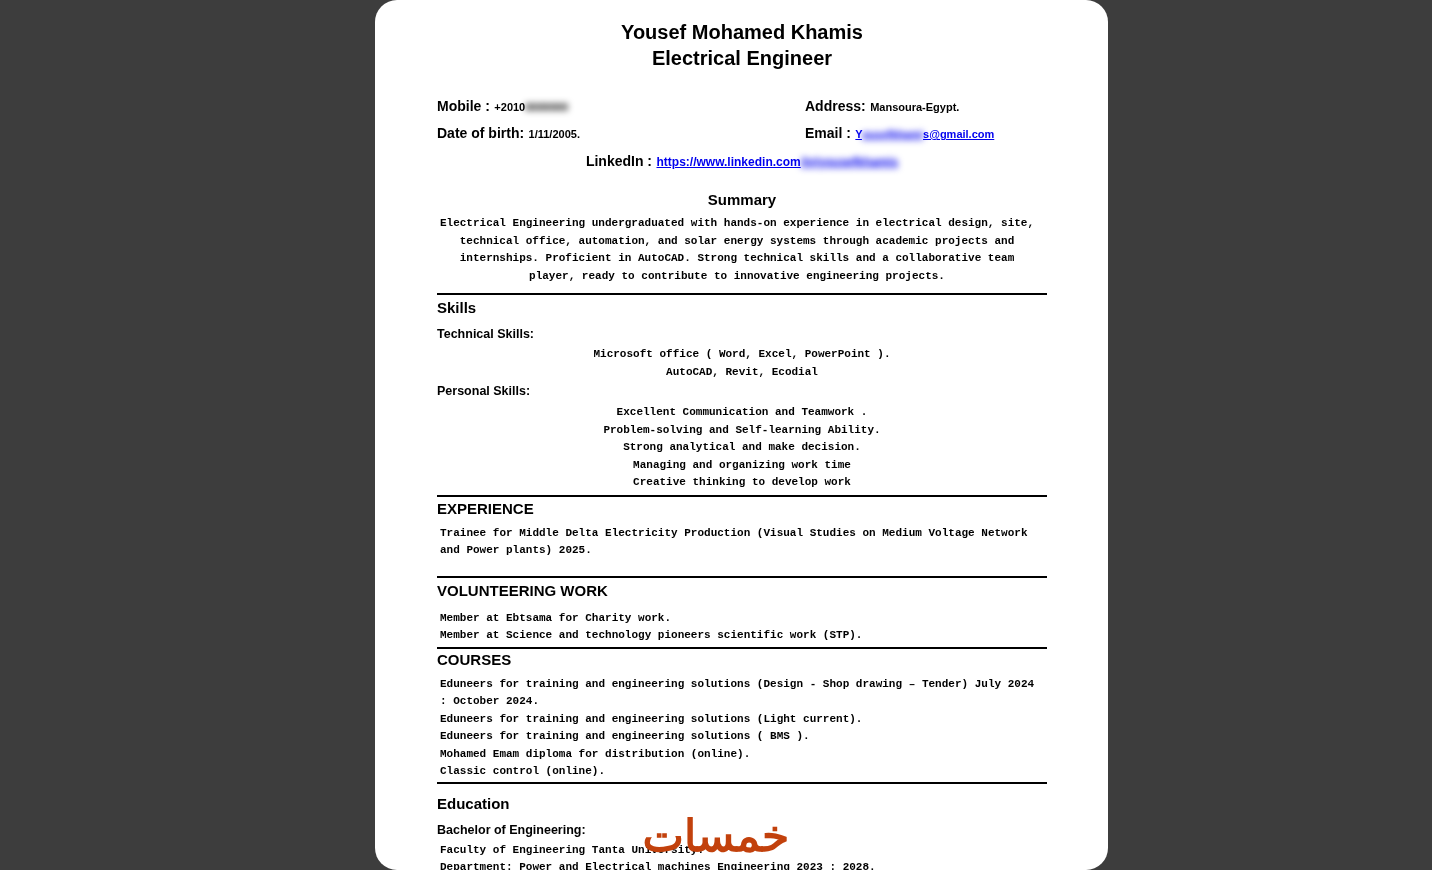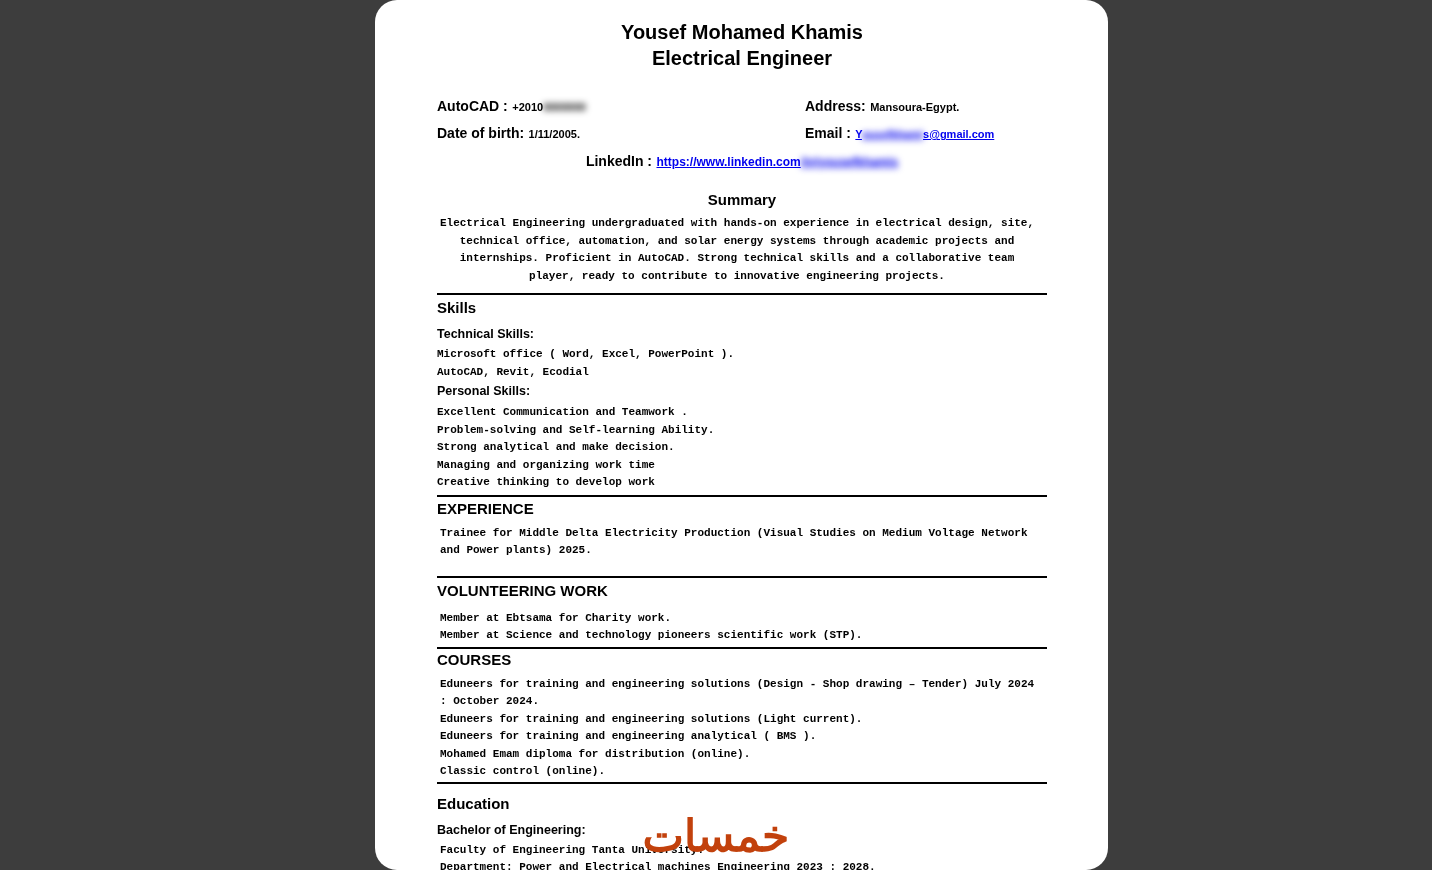--- a/index.html
+++ b/index.html
@@ -37,23 +37,23 @@
   .item, .para { font-size: 11px; font-weight: bold; line-height: 17.5px; font-family: Liberation Mono, monospace; }
   .para { max-width: 600px; }
   .indent { padding-left: 3px; }
 
   .sec { border-top: 2px solid #000000; }
   .sec-summary { margin-top: 11px; text-align: center; }
   .sum-para { margin-top: 6px; }
 
   .sec-skills  { margin-top: 8px;  padding-top: 4px; }
   .tech-subhead { margin-top: 9px; }
-  .tech-items   { margin-top: 4px; }
+  .tech-items   { margin-top: 4px; text-align: center; }
   .pers-subhead { margin-top: 2px; }
-  .pers-items   { margin-top: 5px; }
+  .pers-items   { margin-top: 5px; text-align: center; }
 
   .sec-exp     { margin-top: 3px;  padding-top: 3px; }
   .exp-items   { margin-top: 7px; }
 
   .sec-vol     { margin-top: 16px; padding-top: 4px; }
   .vol-items   { margin-top: 10px; }
 
   .sec-courses { margin-top: 2px;  padding-top: 2px; }
   .course-items{ margin-top: 7px; }
 
@@ -78,21 +78,21 @@
 
 <div class="backdrop">
   <div class="page">
     <div class="content">
 
       <div class="name">Yousef Mohamed Khamis</div>
       <div class="role">Electrical Engineer</div>
 
       <div class="contact">
         <div class="c-row">
-          <span class="lbl">AutoCAD :</span>
+          <span class="lbl">Mobile :</span>
           <span class="val"><span>+2010</span><span class="redacted">0000000</span></span>
           <span class="c-right">
             <span class="lbl">Address:</span>
             <span class="val">Mansoura-Egypt.</span>
           </span>
         </div>
         <div class="c-row">
           <span class="lbl">Date of birth:</span>
           <span class="val">1/11/2005.</span>
           <span class="c-right">
@@ -141,21 +141,21 @@
           <div class="item indent">Member at Ebtsama for Charity work.</div>
           <div class="item indent">Member at Science and technology pioneers scientific work (STP).</div>
         </div>
       </div>
 
       <div class="sec sec-courses">
         <h3 class="sec-head">COURSES</h3>
         <div class="course-items">
           <div class="item indent">Eduneers for training and engineering solutions (Design - Shop drawing – Tender) July 2024 : October 2024.</div>
           <div class="item indent">Eduneers for training and engineering solutions (Light current).</div>
-          <div class="item indent">Eduneers for training and engineering analytical ( BMS ).</div>
+          <div class="item indent">Eduneers for training and engineering solutions ( BMS ).</div>
           <div class="item indent">Mohamed Emam diploma for distribution (online).</div>
           <div class="item indent">Classic control (online).</div>
         </div>
       </div>
 
       <div class="sec sec-edu">
         <h3 class="sec-head">Education</h3>
         <div class="subhead edu-subhead">Bachelor of Engineering:</div>
         <div class="edu-items">
           <div class="item indent">Faculty of Engineering Tanta University.</div>

